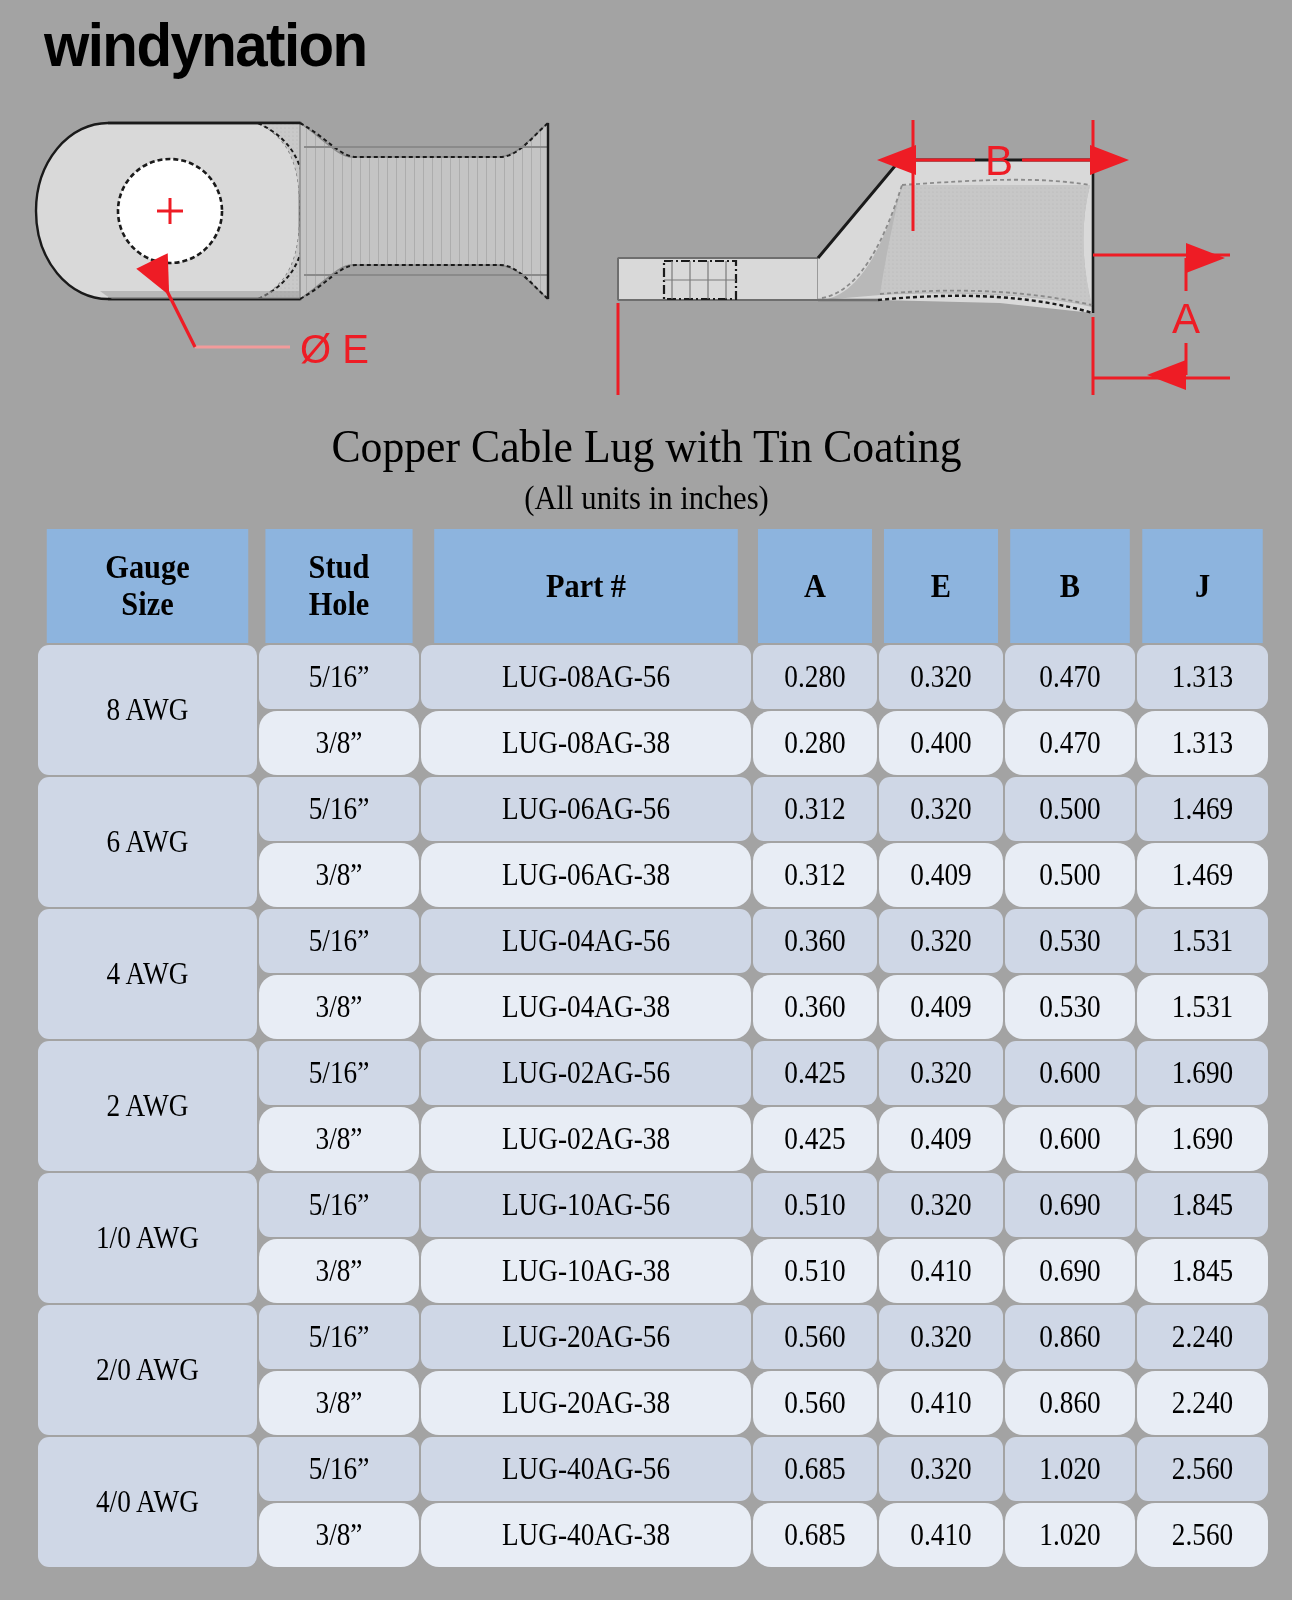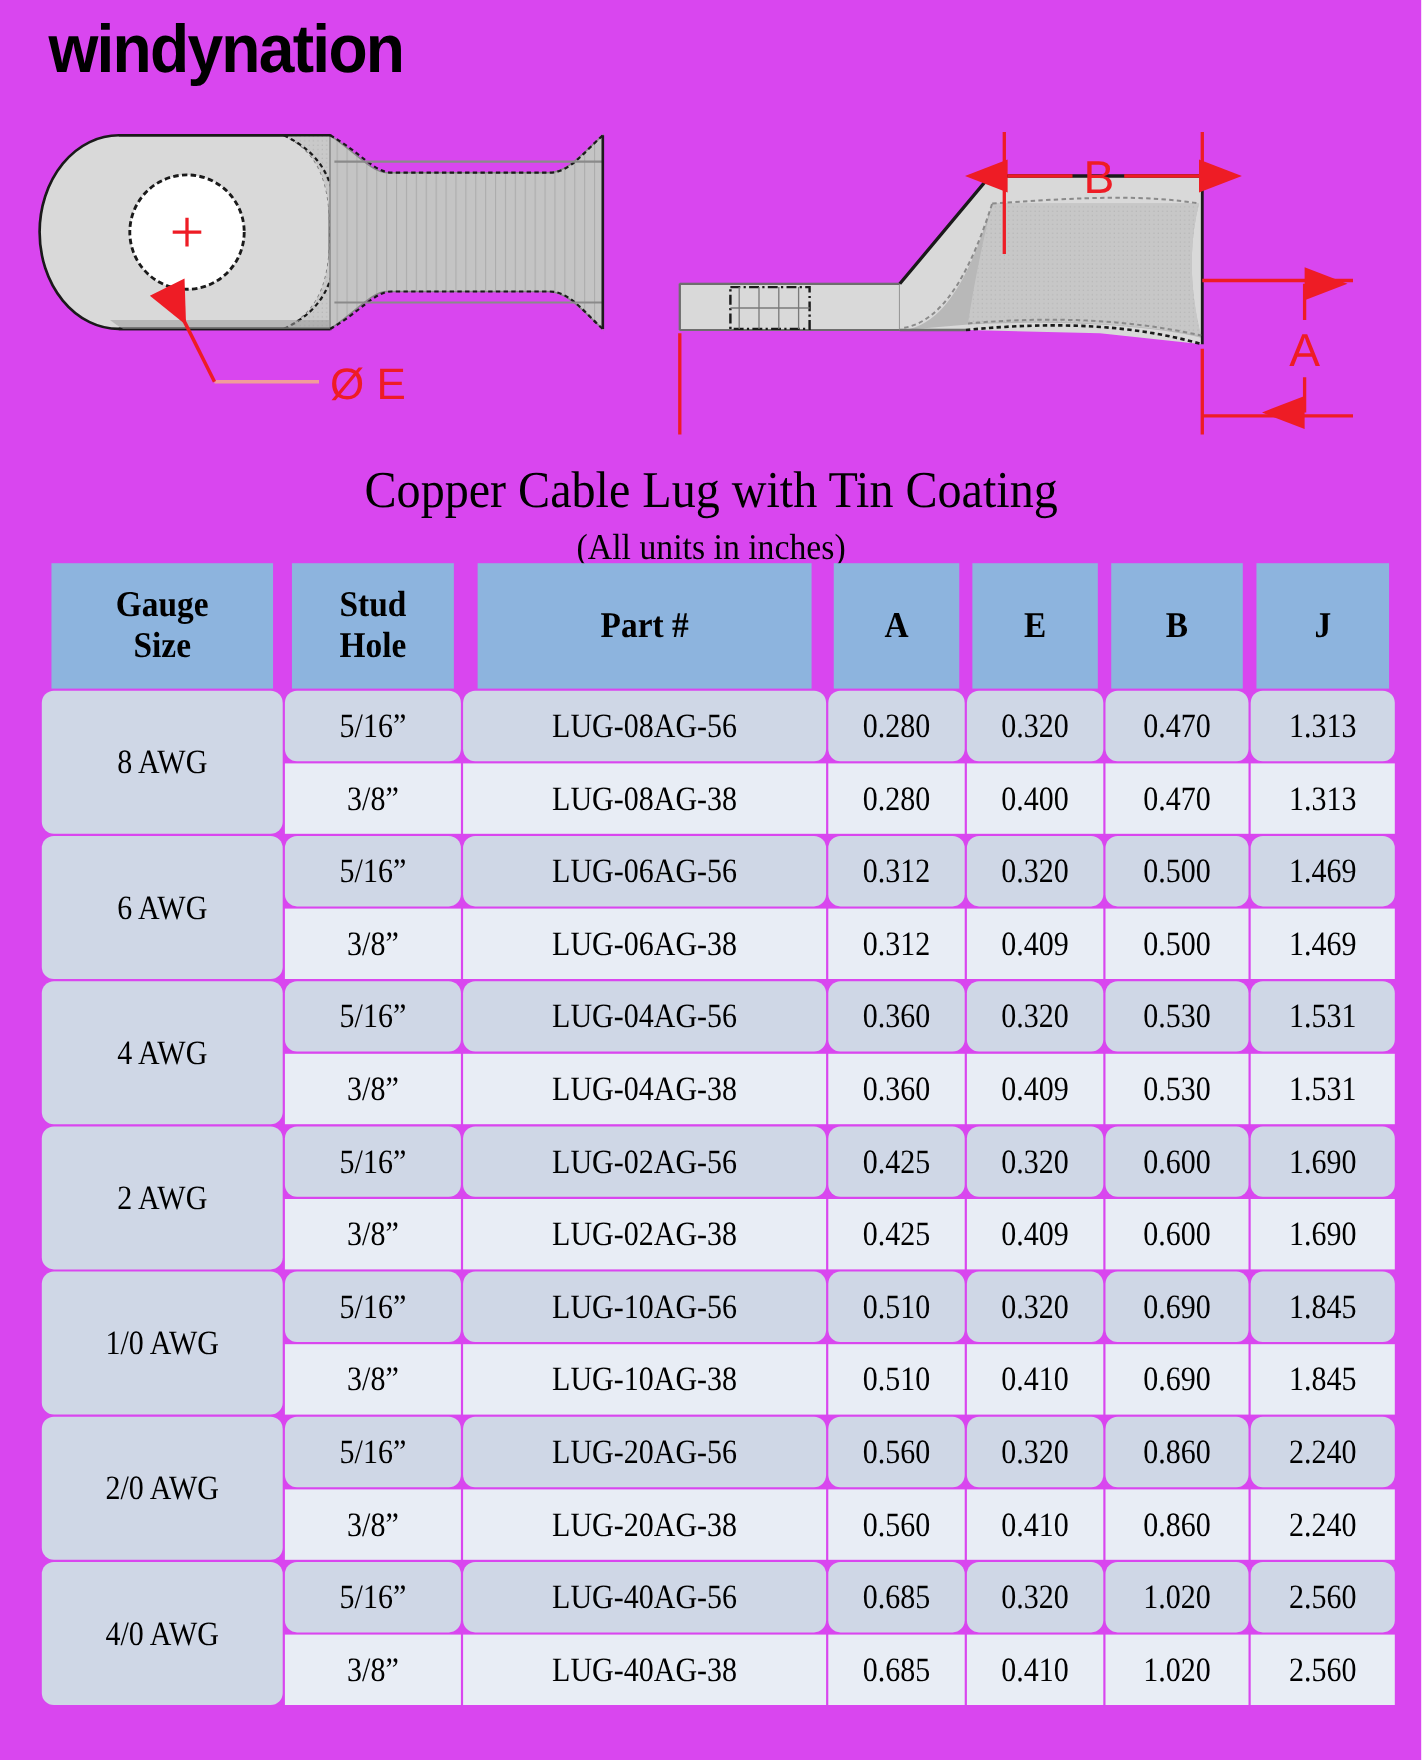--- a/index.html
+++ b/index.html
@@ -7,21 +7,21 @@
     width: 1293px;
     height: 1600px;
     background: #ffffff;
     font-family: "Liberation Serif", "DejaVu Serif", serif;
     overflow: hidden;
   }
   #page {
     position: relative;
     width: 1292px;
     height: 1600px;
-    background: #d946ef;
+    background: #a3a3a3;
   }
 
   
   #logo {
     position: absolute;
     left: 44px;
     top: 14px;
     font-family: "Liberation Sans", "DejaVu Sans", sans-serif;
     font-weight: bold;
     font-size: 55px;
@@ -68,21 +68,21 @@
     transform: scaleX(0.93);
     transform-origin: center top;
     line-height: 1.05;
     white-space: nowrap;
   }
 
   
   #spec-table {
     position: absolute;
     left: 36px;
-    top: 510px;
+    top: 527px;
     width: 1222px;
     border-collapse: separate;
     border-spacing: 2px;
     table-layout: fixed;
   }
   #spec-table th, #spec-table td {
     text-align: center;
     vertical-align: middle;
     color: #000000;
     font-size: 31px;
@@ -93,21 +93,21 @@
     background: #8DB4DE;
     font-weight: bold;
     font-size: 33px;
     height: 114px;
     transform: scaleX(0.92);
   }
   #spec-table td {
     height: 64px;
   }
   .row-a td { background: #CFD7E6; border-radius: 11px; }
-  .row-b td { background: #E8EDF5; }
+  .row-b td { background: #E8EDF5; border-radius: 18px; }
   td.gauge-cell {
     background: #CFD7E6 !important;
     font-size: 32px;
     margin-top: 42px;
   }
   td.stud-cell, td.part-cell, td.num-cell {
     font-size: 32px;
   }
   .cell-inner {
     display: block;

